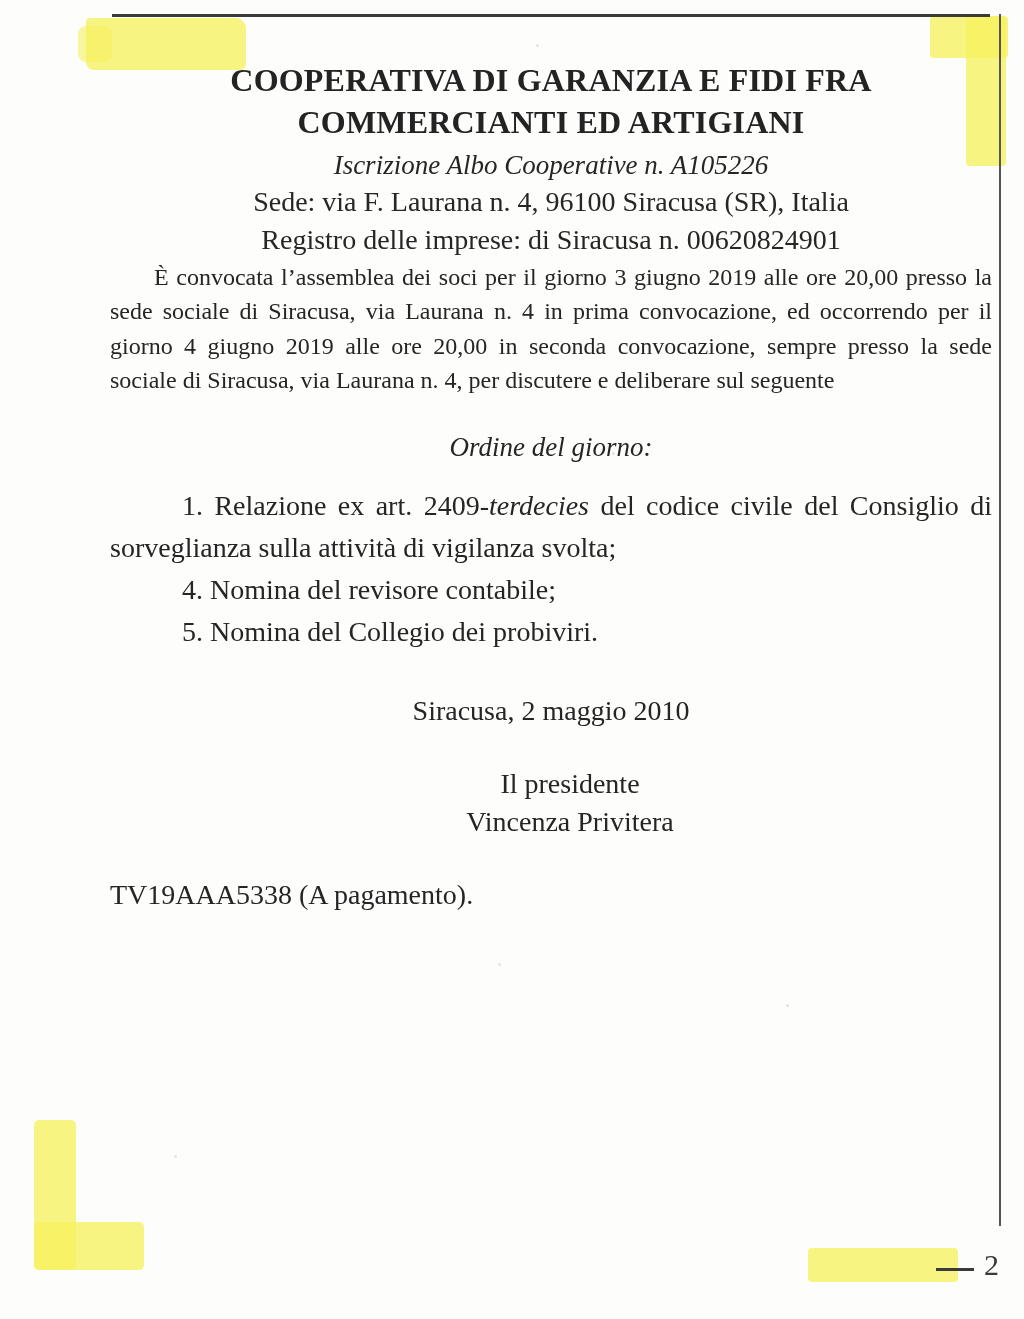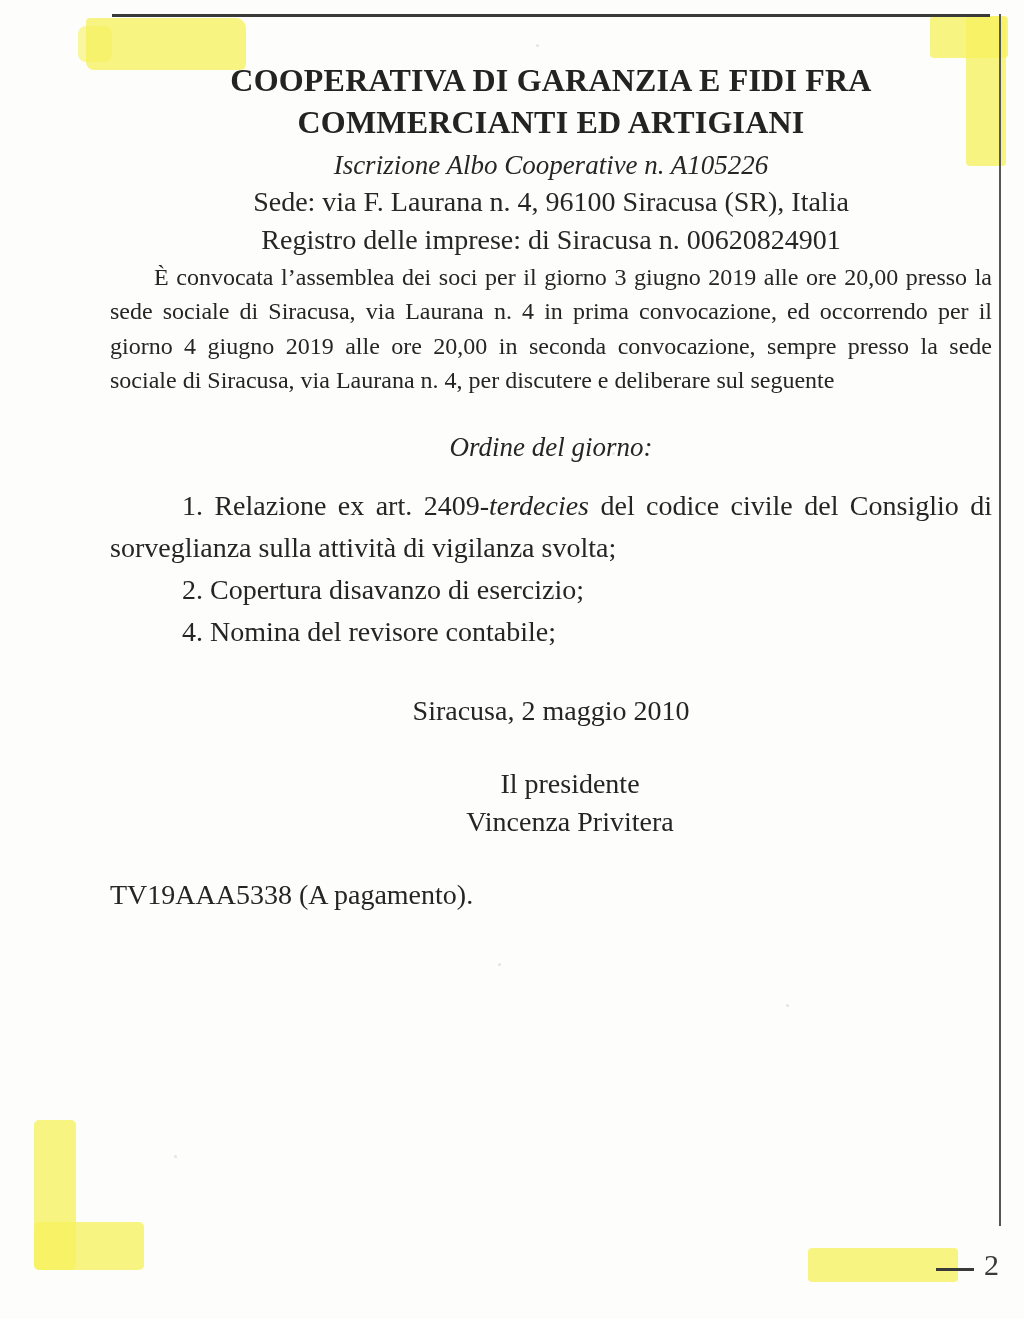--- a/index.html
+++ b/index.html
@@ -202,24 +202,24 @@
 
     <div class="body-par">È convocata l’assemblea dei soci per il giorno 3 giugno 2019 alle ore 20,00 presso la sede sociale di Siracusa, via Laurana n. 4 in prima convocazione, ed occorrendo per il giorno 4 giugno 2019 alle ore 20,00 in seconda convocazione, sempre presso la sede sociale di Siracusa, via Laurana n. 4, per discutere e deliberare sul seguente</div>
 
     <div class="agenda-heading">Ordine del giorno:</div>
 
     <ol class="agenda-list">
       <li class="agenda-item wrapping">
         <span>1.</span><span> Relazione ex art. 2409-</span><i>terdecies</i><span> del codice civile del Consiglio di sorveglianza sulla attività di vigilanza svolta;</span>
       </li>
       <li class="agenda-item simple">
-        <span>2.</span><span> Copertura disavanzo di esercizio;</span>
+        <span>4.</span><span> Nomina del revisore contabile;</span>
       </li>
       <li class="agenda-item simple">
-        <span>4.</span><span> Nomina del revisore contabile;</span>
+        <span>5.</span><span> Nomina del Collegio dei probiviri.</span>
       </li>
     </ol>
 
     <div class="place-date">Siracusa, 2 maggio 2010</div>
 
     <div class="signature">
       <div>Il presidente</div>
       <div>Vincenza Privitera</div>
     </div>
 

